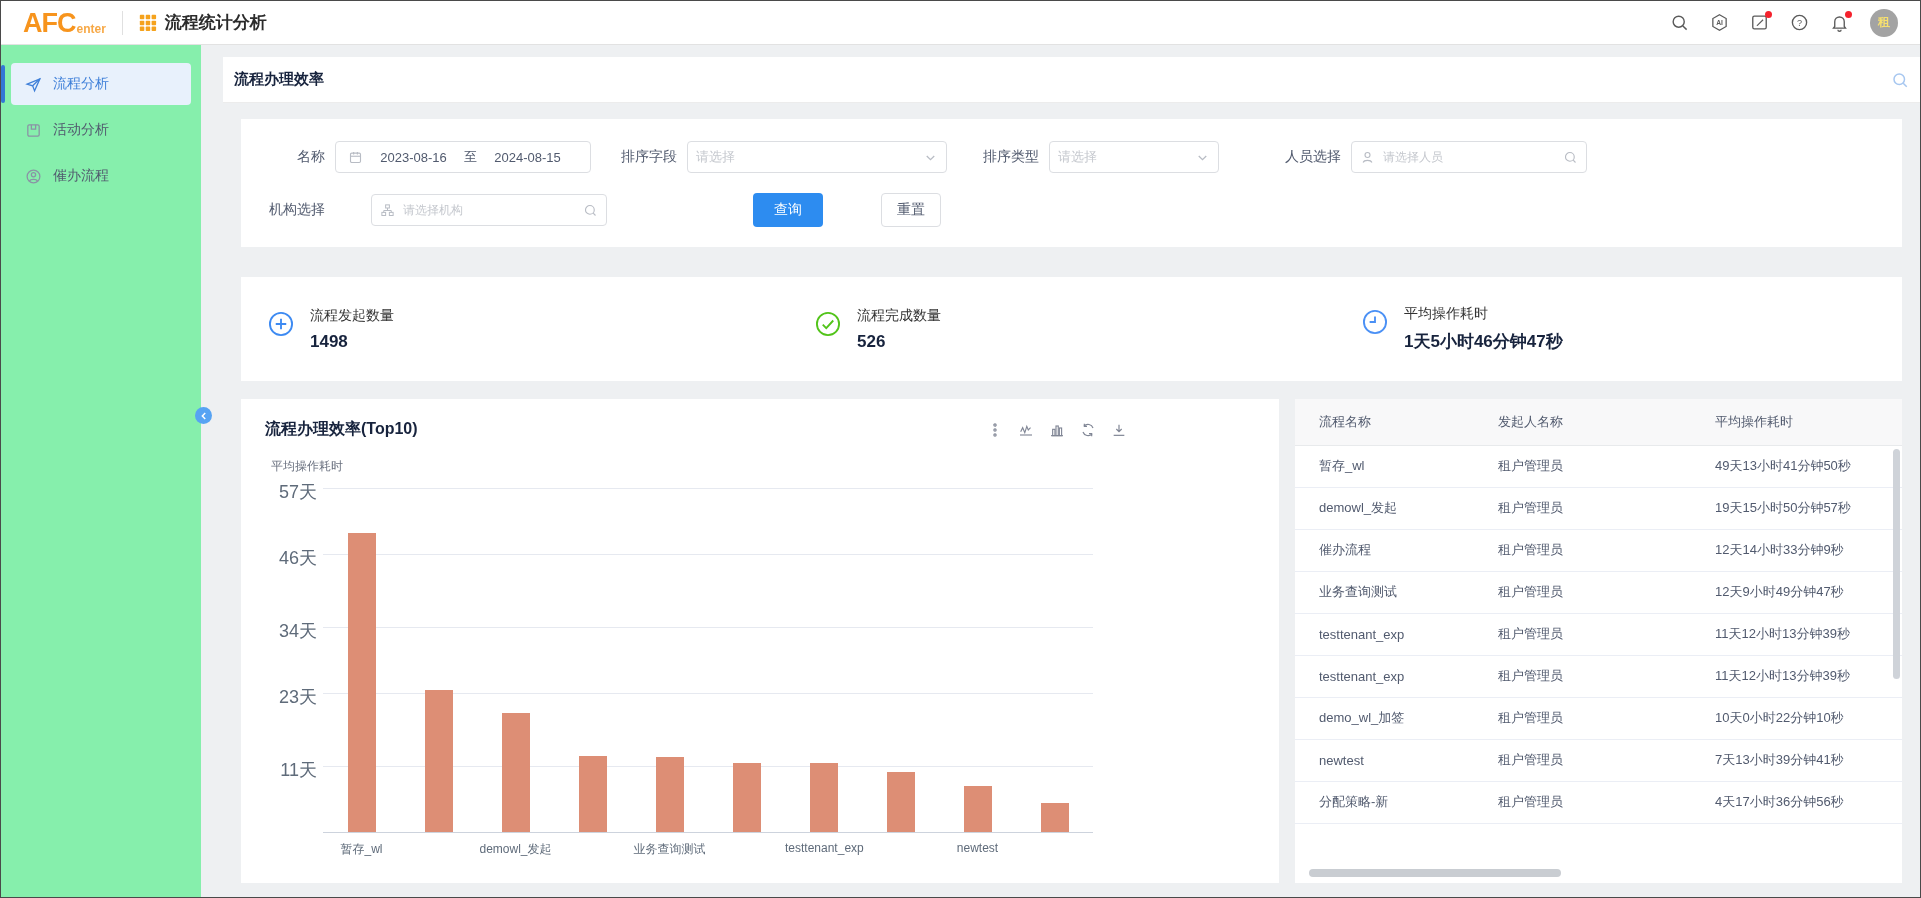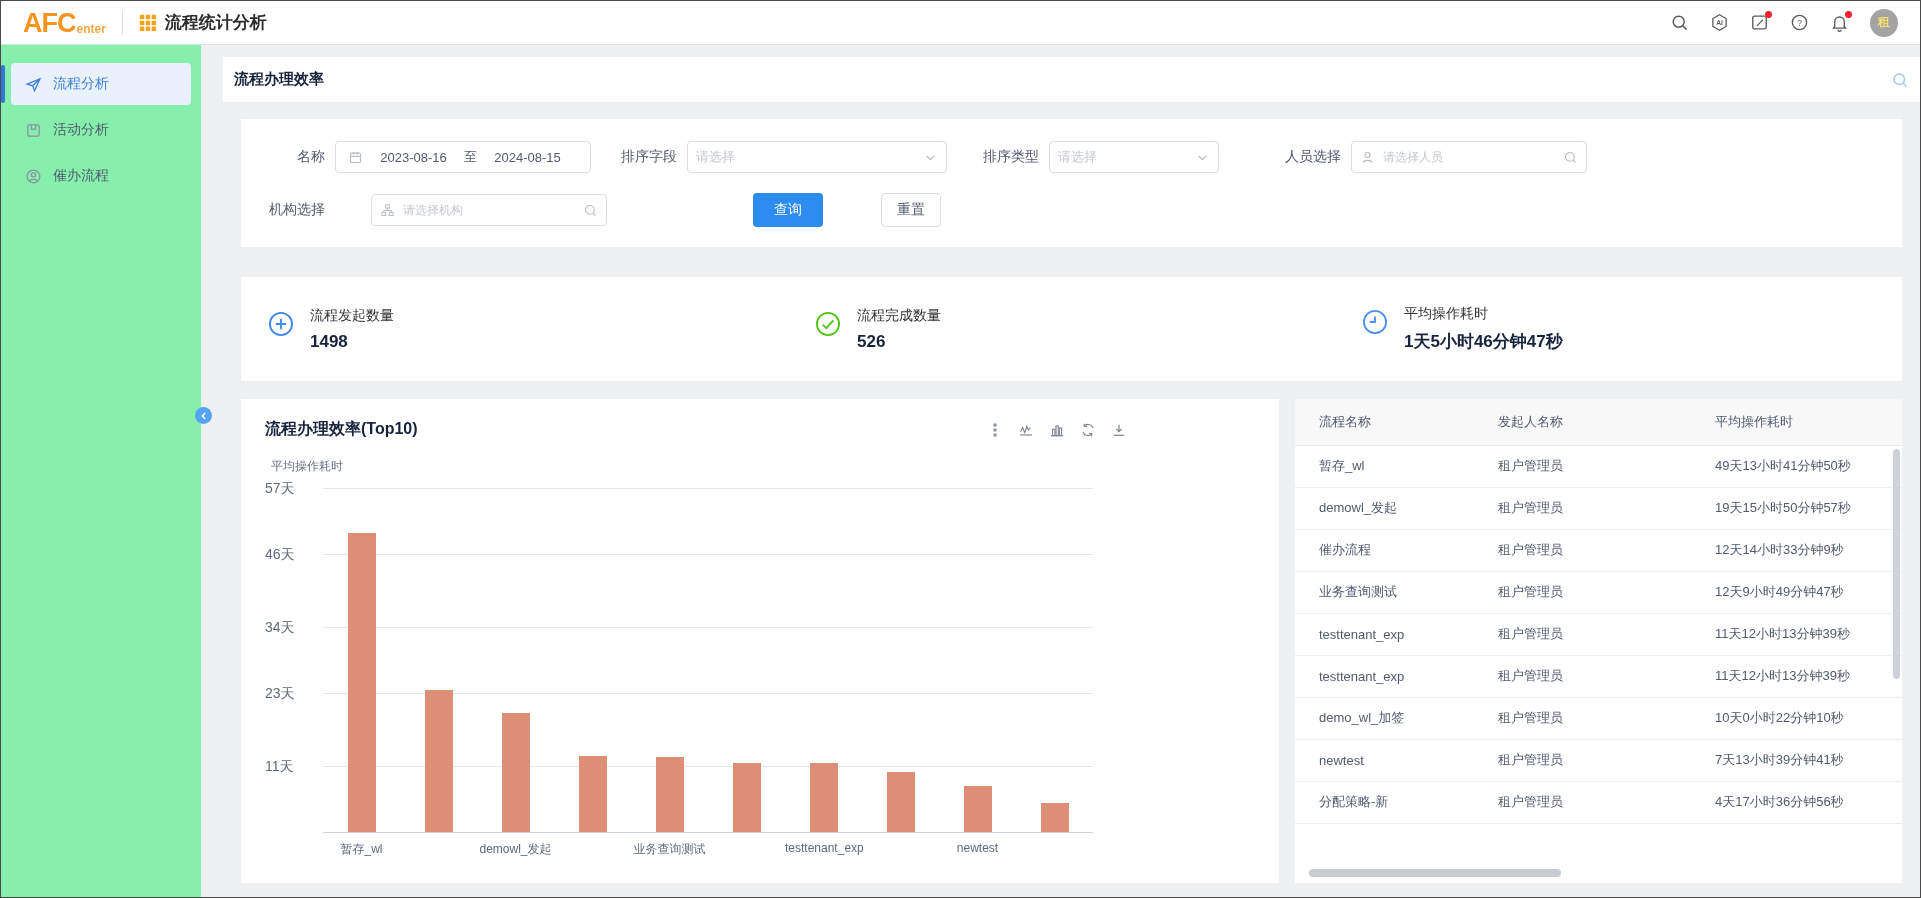--- a/index.html
+++ b/index.html
@@ -91,21 +91,21 @@
   .chart-head { width:862px; display:flex; align-items:center; }
   .chart-title { font-size:16px; font-weight:700; color:#17233d; }
   .chart-tools { margin-left:auto; display:flex; gap:15px; }
   .tool-icon { width:16px; height:16px; color:#808695; cursor:pointer; }
   .tool-icon svg { width:100%; height:100%; }
 
   .chart-plot { position:relative; width:862px; height:412px; margin-top:8px; }
   .ylab { position:absolute; left:6px; top:10px; font-size:12px; color:#6b7280; }
   .gridline { position:absolute; height:1px; background:#e6e9f0; }
   .axisline { position:absolute; height:1px; background:#cdd3dd; }
-  .ytick { position:absolute; width:52px; left:0; text-align:left; font-size:14px; color:#5f6b7a; }
+  .ytick { position:absolute; width:52px; left:0; text-align:right; font-size:18px; color:#5f6b7a; }
   .xtick { position:absolute; text-align:center; font-size:12px; color:#5f6b7a; }
   .bar { position:absolute; width:28px; cursor:pointer; }
 
   
   .table-card { width:607px; height:484px; background:#fff; position:relative; flex-shrink:0; }
   table { width:100%; border-collapse:collapse; table-layout:fixed; }
   col.c1 { width:203px; } col.c2 { width:217px; }
   th { height:46px; background:#f8f8f9; text-align:left; font-weight:400;
     color:#515a6e; font-size:13px; border-bottom:1px solid #e8eaec; }
   td { height:42px; color:#515a6e; font-size:13px; border-bottom:1px solid #ebeef5; }

